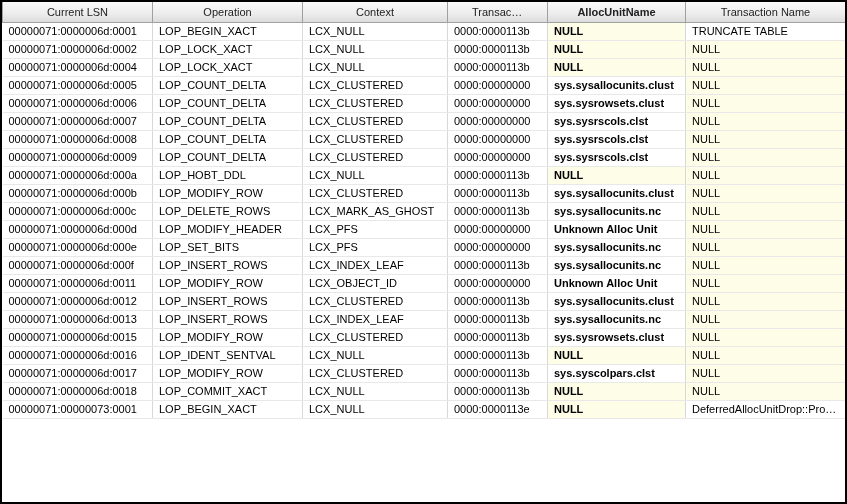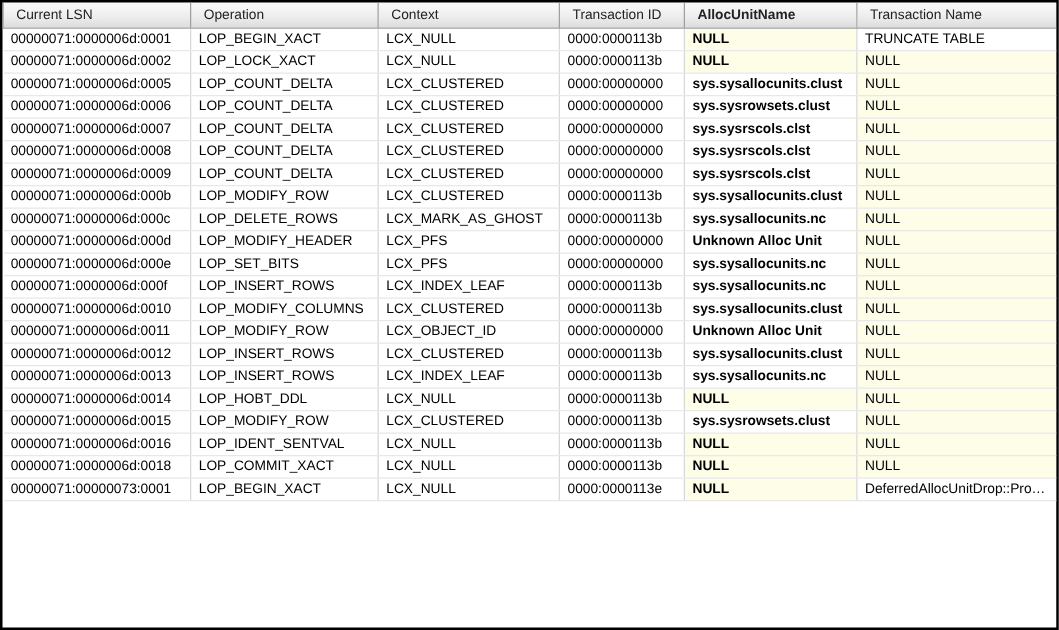--- a/index.html
+++ b/index.html
@@ -19,29 +19,30 @@
     table-layout: fixed;
   }
   .header-row {
     display: table-row;
     background: linear-gradient(to bottom, #f8f8f8 0%, #ececec 50%, #e0e0e0 100%);
   }
   .header-cell {
     display: table-cell;
     border: 1px solid #a0a0a0;
     border-top: none;
-    padding: 3px 10px;
+    padding: 3px 24px;
     font-size: 11px;
     color: #222;
     white-space: nowrap;
     overflow: hidden;
     text-overflow: ellipsis;
     height: 20px;
     vertical-align: middle;
     background: linear-gradient(to bottom, #fafafa 0%, #ececec 60%, #dcdcdc 100%);
+    text-align: center;
   }
   .data-row {
     display: table-row;
   }
   .data-cell {
     display: table-cell;
     border-right: 1px solid #d8d8d8;
     border-bottom: 1px solid #e8e8e8;
     padding: 2px 6px;
     font-size: 11px;
@@ -84,20 +85,28 @@
     </div>
     <div class="data-row">
       <div class="data-cell col-lsn">00000071:0000006d:0002</div>
       <div class="data-cell col-op">LOP_LOCK_XACT</div>
       <div class="data-cell col-ctx">LCX_NULL</div>
       <div class="data-cell col-tid">0000:0000113b</div>
       <div class="data-cell col-alloc null-cell">NULL</div>
       <div class="data-cell col-tname null-cell">NULL</div>
     </div>
     <div class="data-row">
+      <div class="data-cell col-lsn">00000071:0000006d:0004</div>
+      <div class="data-cell col-op">LOP_LOCK_XACT</div>
+      <div class="data-cell col-ctx">LCX_NULL</div>
+      <div class="data-cell col-tid">0000:0000113b</div>
+      <div class="data-cell col-alloc null-cell">NULL</div>
+      <div class="data-cell col-tname null-cell">NULL</div>
+    </div>
+    <div class="data-row">
       <div class="data-cell col-lsn">00000071:0000006d:0005</div>
       <div class="data-cell col-op">LOP_COUNT_DELTA</div>
       <div class="data-cell col-ctx">LCX_CLUSTERED</div>
       <div class="data-cell col-tid">0000:00000000</div>
       <div class="data-cell col-alloc">sys.sysallocunits.clust</div>
       <div class="data-cell col-tname null-cell">NULL</div>
     </div>
     <div class="data-row">
       <div class="data-cell col-lsn">00000071:0000006d:0006</div>
       <div class="data-cell col-op">LOP_COUNT_DELTA</div>
@@ -121,20 +130,28 @@
       <div class="data-cell col-tid">0000:00000000</div>
       <div class="data-cell col-alloc">sys.sysrscols.clst</div>
       <div class="data-cell col-tname null-cell">NULL</div>
     </div>
     <div class="data-row">
       <div class="data-cell col-lsn">00000071:0000006d:0009</div>
       <div class="data-cell col-op">LOP_COUNT_DELTA</div>
       <div class="data-cell col-ctx">LCX_CLUSTERED</div>
       <div class="data-cell col-tid">0000:00000000</div>
       <div class="data-cell col-alloc">sys.sysrscols.clst</div>
+      <div class="data-cell col-tname null-cell">NULL</div>
+    </div>
+    <div class="data-row">
+      <div class="data-cell col-lsn">00000071:0000006d:000a</div>
+      <div class="data-cell col-op">LOP_HOBT_DDL</div>
+      <div class="data-cell col-ctx">LCX_NULL</div>
+      <div class="data-cell col-tid">0000:0000113b</div>
+      <div class="data-cell col-alloc null-cell">NULL</div>
       <div class="data-cell col-tname null-cell">NULL</div>
     </div>
     <div class="data-row">
       <div class="data-cell col-lsn">00000071:0000006d:000b</div>
       <div class="data-cell col-op">LOP_MODIFY_ROW</div>
       <div class="data-cell col-ctx">LCX_CLUSTERED</div>
       <div class="data-cell col-tid">0000:0000113b</div>
       <div class="data-cell col-alloc">sys.sysallocunits.clust</div>
       <div class="data-cell col-tname null-cell">NULL</div>
     </div>
@@ -164,28 +181,20 @@
     </div>
     <div class="data-row">
       <div class="data-cell col-lsn">00000071:0000006d:000f</div>
       <div class="data-cell col-op">LOP_INSERT_ROWS</div>
       <div class="data-cell col-ctx">LCX_INDEX_LEAF</div>
       <div class="data-cell col-tid">0000:0000113b</div>
       <div class="data-cell col-alloc">sys.sysallocunits.nc</div>
       <div class="data-cell col-tname null-cell">NULL</div>
     </div>
     <div class="data-row">
-      <div class="data-cell col-lsn">00000071:0000006d:0010</div>
-      <div class="data-cell col-op">LOP_MODIFY_COLUMNS</div>
-      <div class="data-cell col-ctx">LCX_CLUSTERED</div>
-      <div class="data-cell col-tid">0000:0000113b</div>
-      <div class="data-cell col-alloc">sys.sysallocunits.clust</div>
-      <div class="data-cell col-tname null-cell">NULL</div>
-    </div>
-    <div class="data-row">
       <div class="data-cell col-lsn">00000071:0000006d:0011</div>
       <div class="data-cell col-op">LOP_MODIFY_ROW</div>
       <div class="data-cell col-ctx">LCX_OBJECT_ID</div>
       <div class="data-cell col-tid">0000:00000000</div>
       <div class="data-cell col-alloc">Unknown Alloc Unit</div>
       <div class="data-cell col-tname null-cell">NULL</div>
     </div>
     <div class="data-row">
       <div class="data-cell col-lsn">00000071:0000006d:0012</div>
       <div class="data-cell col-op">LOP_INSERT_ROWS</div>
@@ -196,41 +205,41 @@
     </div>
     <div class="data-row">
       <div class="data-cell col-lsn">00000071:0000006d:0013</div>
       <div class="data-cell col-op">LOP_INSERT_ROWS</div>
       <div class="data-cell col-ctx">LCX_INDEX_LEAF</div>
       <div class="data-cell col-tid">0000:0000113b</div>
       <div class="data-cell col-alloc">sys.sysallocunits.nc</div>
       <div class="data-cell col-tname null-cell">NULL</div>
     </div>
     <div class="data-row">
-      <div class="data-cell col-lsn">00000071:0000006d:0014</div>
-      <div class="data-cell col-op">LOP_HOBT_DDL</div>
-      <div class="data-cell col-ctx">LCX_NULL</div>
-      <div class="data-cell col-tid">0000:0000113b</div>
-      <div class="data-cell col-alloc null-cell">NULL</div>
-      <div class="data-cell col-tname null-cell">NULL</div>
-    </div>
-    <div class="data-row">
       <div class="data-cell col-lsn">00000071:0000006d:0015</div>
       <div class="data-cell col-op">LOP_MODIFY_ROW</div>
       <div class="data-cell col-ctx">LCX_CLUSTERED</div>
       <div class="data-cell col-tid">0000:0000113b</div>
       <div class="data-cell col-alloc">sys.sysrowsets.clust</div>
       <div class="data-cell col-tname null-cell">NULL</div>
     </div>
     <div class="data-row">
       <div class="data-cell col-lsn">00000071:0000006d:0016</div>
       <div class="data-cell col-op">LOP_IDENT_SENTVAL</div>
       <div class="data-cell col-ctx">LCX_NULL</div>
       <div class="data-cell col-tid">0000:0000113b</div>
       <div class="data-cell col-alloc null-cell">NULL</div>
+      <div class="data-cell col-tname null-cell">NULL</div>
+    </div>
+    <div class="data-row">
+      <div class="data-cell col-lsn">00000071:0000006d:0017</div>
+      <div class="data-cell col-op">LOP_MODIFY_ROW</div>
+      <div class="data-cell col-ctx">LCX_CLUSTERED</div>
+      <div class="data-cell col-tid">0000:0000113b</div>
+      <div class="data-cell col-alloc">sys.syscolpars.clst</div>
       <div class="data-cell col-tname null-cell">NULL</div>
     </div>
     <div class="data-row">
       <div class="data-cell col-lsn">00000071:0000006d:0018</div>
       <div class="data-cell col-op">LOP_COMMIT_XACT</div>
       <div class="data-cell col-ctx">LCX_NULL</div>
       <div class="data-cell col-tid">0000:0000113b</div>
       <div class="data-cell col-alloc null-cell">NULL</div>
       <div class="data-cell col-tname null-cell">NULL</div>
     </div>

